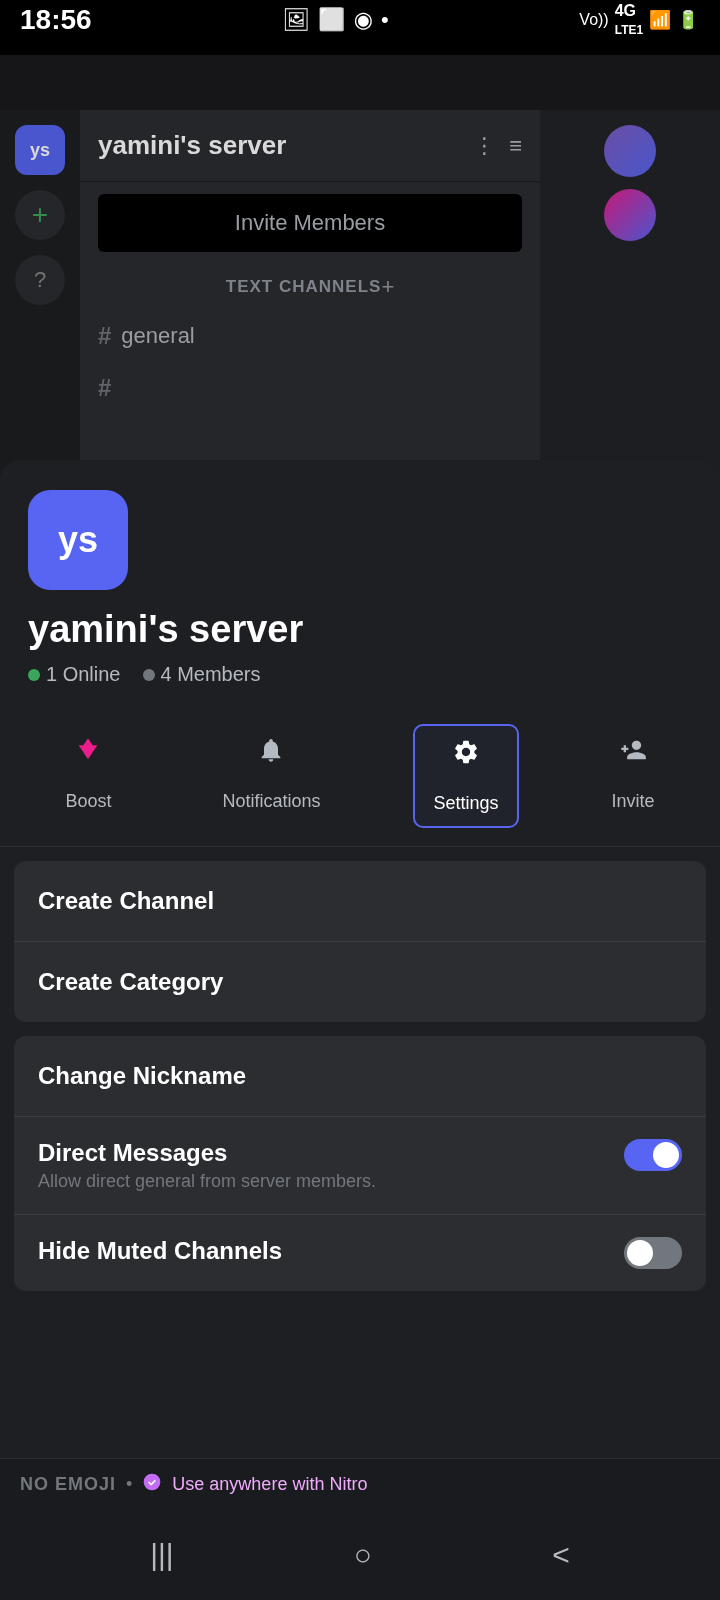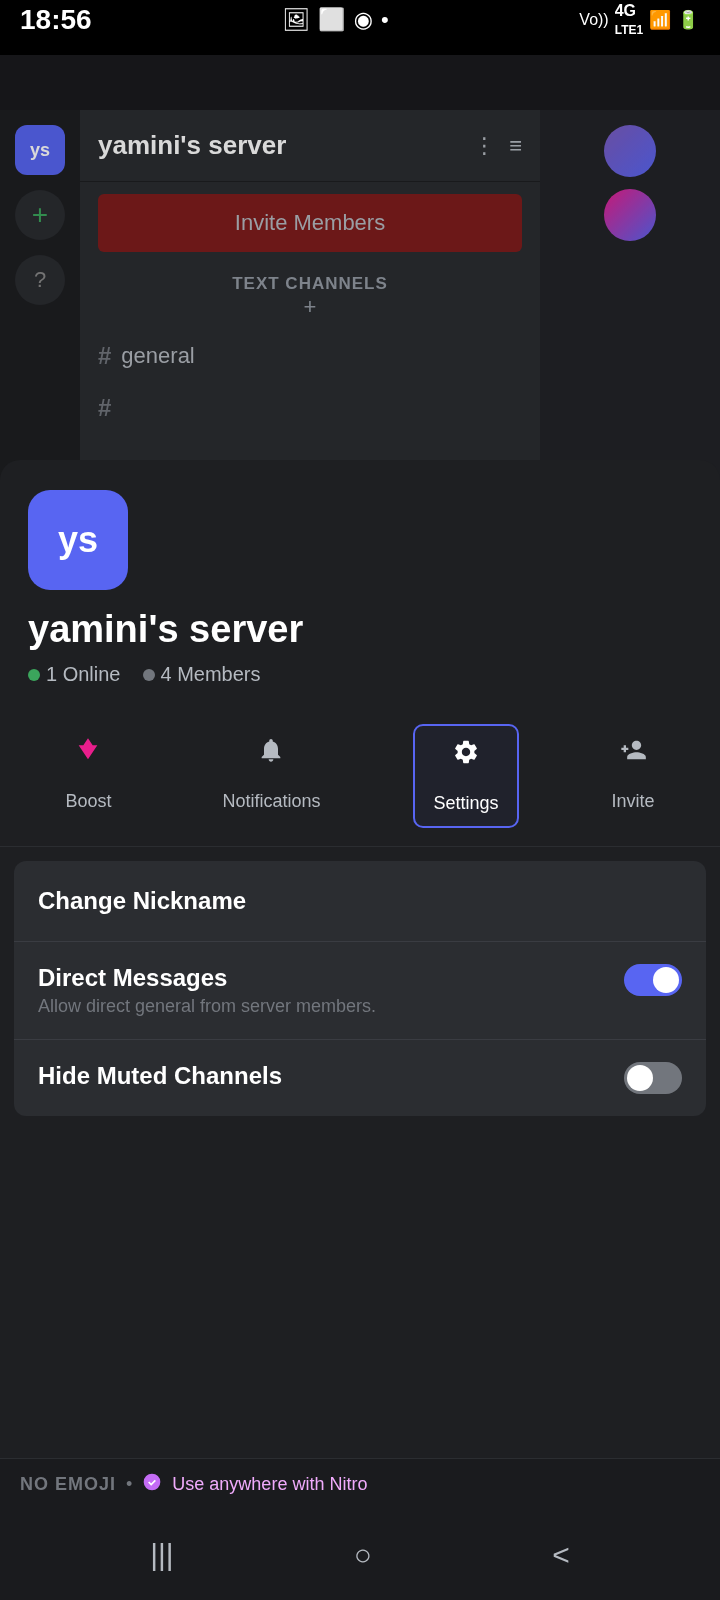--- a/index.html
+++ b/index.html
@@ -136,34 +136,33 @@
       gap: 14px;
     }
 
     .bg-header-icon {
       color: #b5bac1;
       font-size: 22px;
     }
 
     .bg-invite-btn {
       margin: 12px 18px;
-      background: #7f1d1d;
+      background: #000000;
       border-radius: 6px;
       padding: 16px;
       text-align: center;
       color: #b5bac1;
       font-size: 22px;
     }
 
     .bg-category {
       display: flex;
       align-items: center;
-      justify-content: space-between;
+      justify-content: center;
       padding: 10px 18px;
-      flex-direction: column;
     }
 
     .bg-category-name {
       color: #949ba4;
       font-size: 17px;
       font-weight: 700;
       letter-spacing: 1px;
       text-transform: uppercase;
     }
 
@@ -564,20 +563,28 @@
     <div class="tab-item">
       <span class="tab-icon">
         <svg width="28" height="28" viewBox="0 0 24 24" fill="#b5bac1">
           <path d="M15 12c2.21 0 4-1.79 4-4s-1.79-4-4-4-4 1.79-4 4 1.79 4 4 4zm-9-2V8H4v2H2v2h2v2h2v-2h2v-2H6zm9 4c-2.67 0-8 1.34-8 4v2h16v-2c0-2.66-5.33-4-8-4z"></path>
         </svg>
       </span>
       <span class="tab-label">Invite</span>
     </div>
   </div>
 
+  <div class="menu-section">
+    <div class="menu-item">
+      <span>Create Channel</span>
+    </div>
+    <div class="menu-item">
+      <span>Create Category</span>
+    </div>
+  </div>
 
   <div class="menu-section">
     <div class="menu-item">
       <span>Change Nickname</span>
     </div>
 
     <div class="menu-item-row">
       <div class="menu-item-content">
         <div class="menu-item-title">Direct Messages</div>
         <div class="menu-item-subtitle">Allow direct general from server members.</div>

